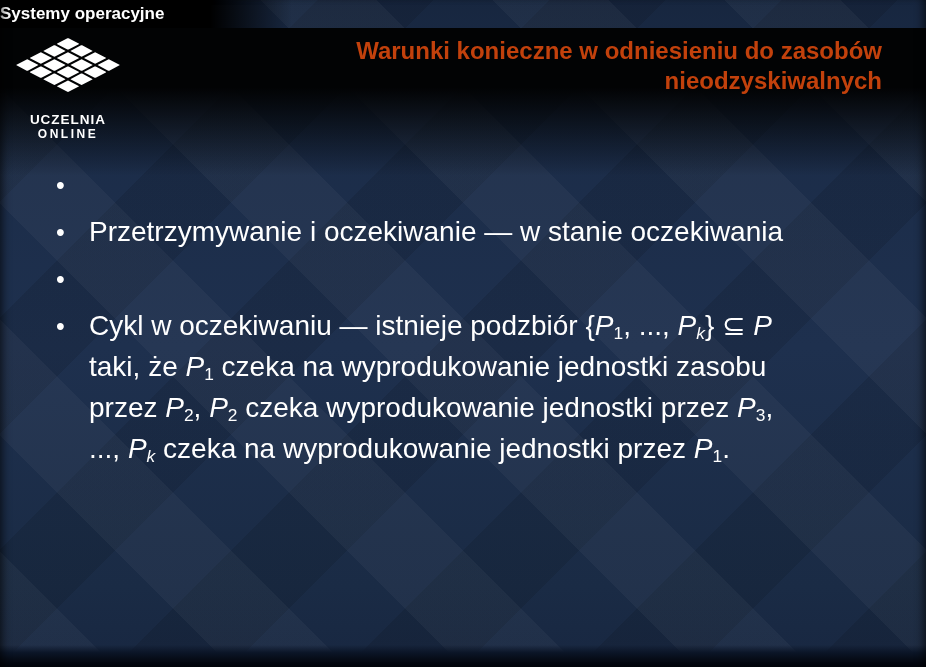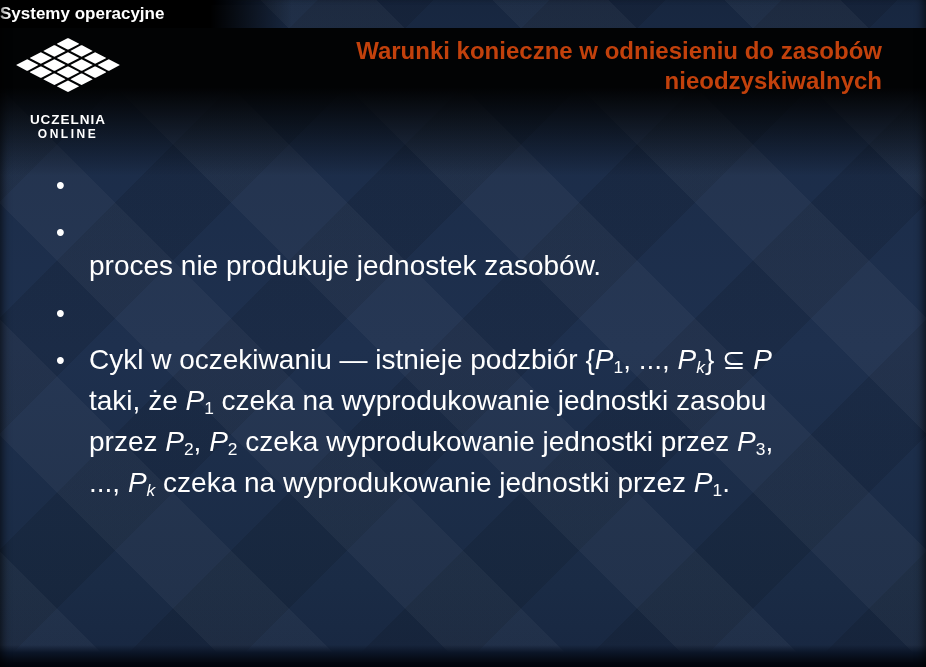--- a/index.html
+++ b/index.html
@@ -110,21 +110,21 @@
 
   <h1 class="slide-title">Warunki konieczne w odniesieniu do zasobów nieodzyskiwalnych</h1>
 
   <ul class="bullets">
     <li>
       <span class="bullet-dot">•</span>
       <span class="bullet-text"><br></span>
     </li>
     <li>
       <span class="bullet-dot">•</span>
-      <span class="bullet-text"><br><span>proces nie produkuje jednostek zasobów.</span></span>
+      <span class="bullet-text"><span>Przetrzymywanie i oczekiwanie — w stanie oczekiwania</span><br></span>
     </li>
     <li>
       <span class="bullet-dot">•</span>
       <span class="bullet-text"><br></span>
     </li>
     <li>
       <span class="bullet-dot">•</span>
       <span class="bullet-text"><span>Cykl w oczekiwaniu — istnieje podzbiór {</span><span class="seg-i">P</span><span class="seg-sub">1</span><span>, ..., </span><span class="seg-i">P</span><span class="seg-isub">k</span><span>} ⊆ </span><span class="seg-i">P</span><br><span>taki, że </span><span class="seg-i">P</span><span class="seg-sub">1</span><span> czeka na wyprodukowanie jednostki zasobu</span><br><span>przez </span><span class="seg-i">P</span><span class="seg-sub">2</span><span>, </span><span class="seg-i">P</span><span class="seg-sub">2</span><span> czeka wyprodukowanie jednostki przez </span><span class="seg-i">P</span><span class="seg-sub">3</span><span>,</span><br><span>..., </span><span class="seg-i">P</span><span class="seg-isub">k</span><span> czeka na wyprodukowanie jednostki przez </span><span class="seg-i">P</span><span class="seg-sub">1</span><span>.</span></span>
     </li>
   </ul>

